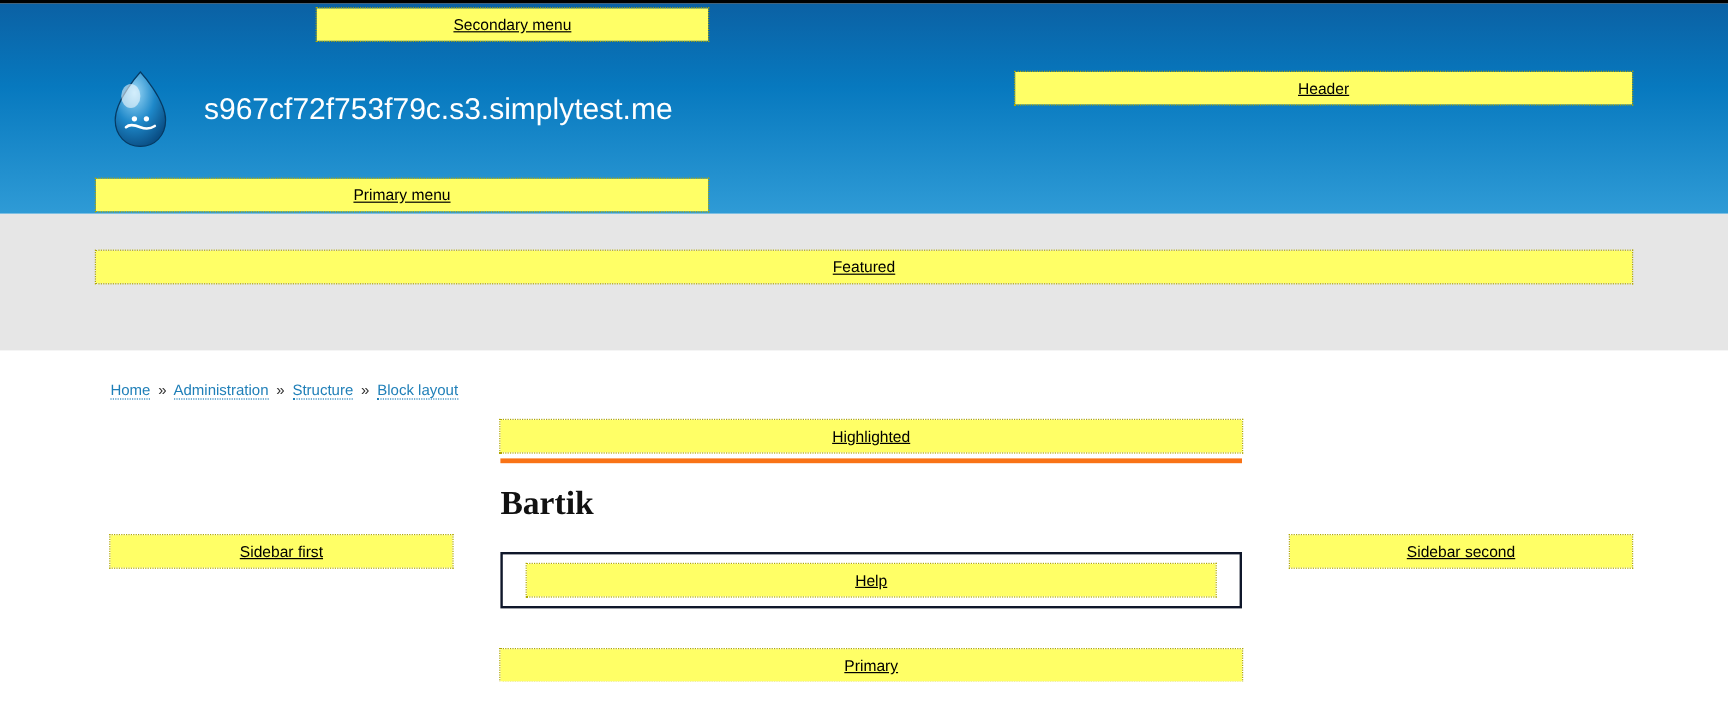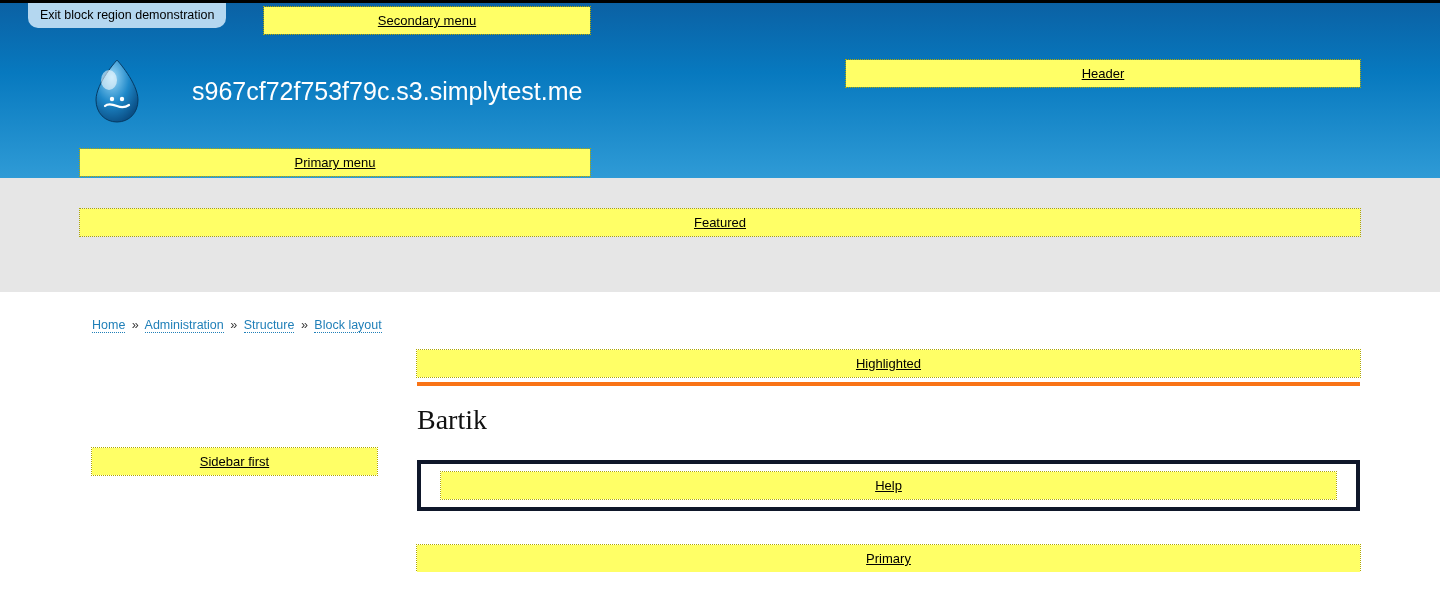--- a/index.html
+++ b/index.html
@@ -58,21 +58,21 @@
     left: 80px;
     width: 510px;
     text-align: center;
   }
   .logo-wrap {
     position: absolute;
     top: 55px;
     left: 88px;
     display: flex;
     align-items: center;
-    gap: 46px;
+    gap: 24px;
   }
   .site-name {
     color: #fff;
     font-family: "Helvetica Neue", Arial, sans-serif;
     font-size: 25px;
     font-weight: 400;
   }
   .featured-band {
     background: #e6e6e6;
     padding: 31px 0 56px 0;
@@ -110,45 +110,44 @@
     flex: 1;
   }
   .highlighted-row {
     border-bottom: 4px solid #f97316;
     padding-bottom: 5px;
     margin-bottom: 18px;
   }
   .page-title {
     font-family: Georgia, serif;
     font-size: 28px;
-    font-weight: 400;
+    font-weight: 700;
     color: #111;
     margin-bottom: 24px;
   }
   .help-box {
-    border: 4px solid #0f172a;
+    border: 2px solid #0f172a;
     padding: 8px 20px;
     margin-bottom: 34px;
   }
   .help-box .region,
   .highlighted-row .region,
   .content-row .region,
   .col-left .region,
   .col-right .region {
     width: 100%;
   }
   svg.droplet { display:block; }
 </style>
 </head>
 <body>
 
 <div class="top-strip"></div>
 
 <div class="header-band">
-  <button class="exit-link">Exit block region demonstration</button>
 
   <div class="region secondary-menu">Secondary menu</div>
 
   <div class="logo-wrap">
     <span>
       <svg class="droplet" width="58" height="66" viewBox="0 0 58 66">
         <defs>
           <radialGradient id="g1" cx="38%" cy="28%" r="75%">
             <stop offset="0%" stop-color="#9edaf8"></stop>
             <stop offset="55%" stop-color="#1e88c9"></stop>
@@ -196,14 +195,17 @@
       </div>
       <h1 class="page-title">Bartik</h1>
       <div class="help-box">
         <div class="region">Help</div>
       </div>
       <div class="content-row">
         <div class="region">Primary</div>
       </div>
     </div>
 
+    <div class="col-right">
+      <div class="region">Sidebar second</div>
+    </div>
   </div>
 </div>
 
 </body></html>

